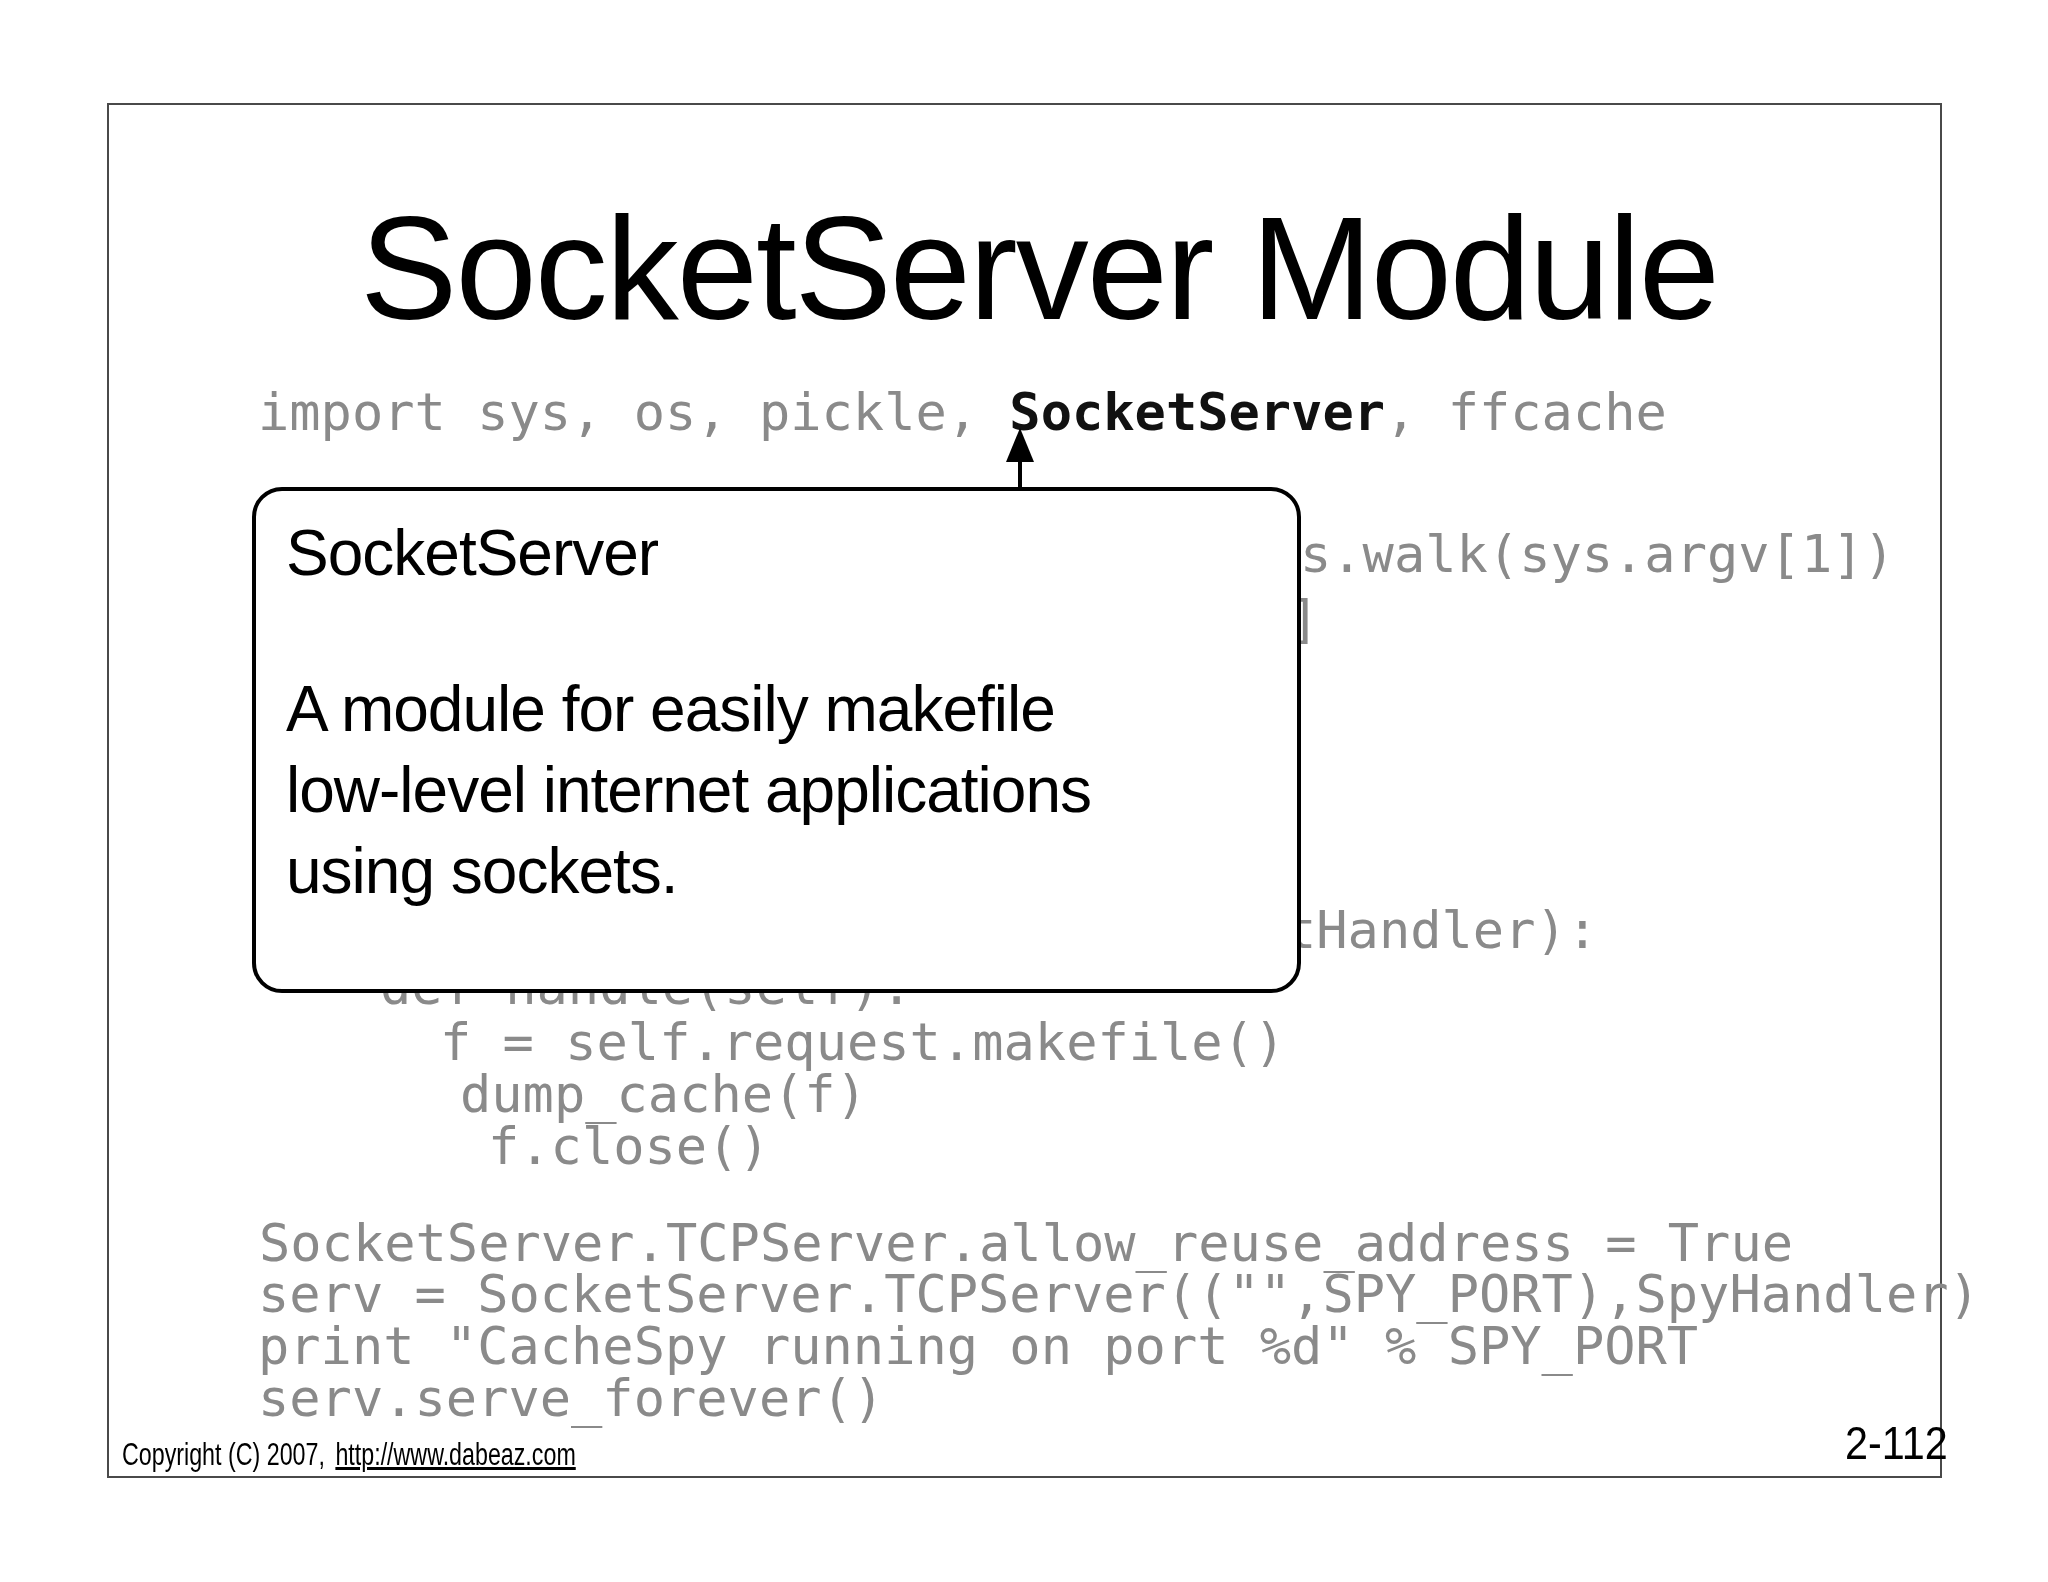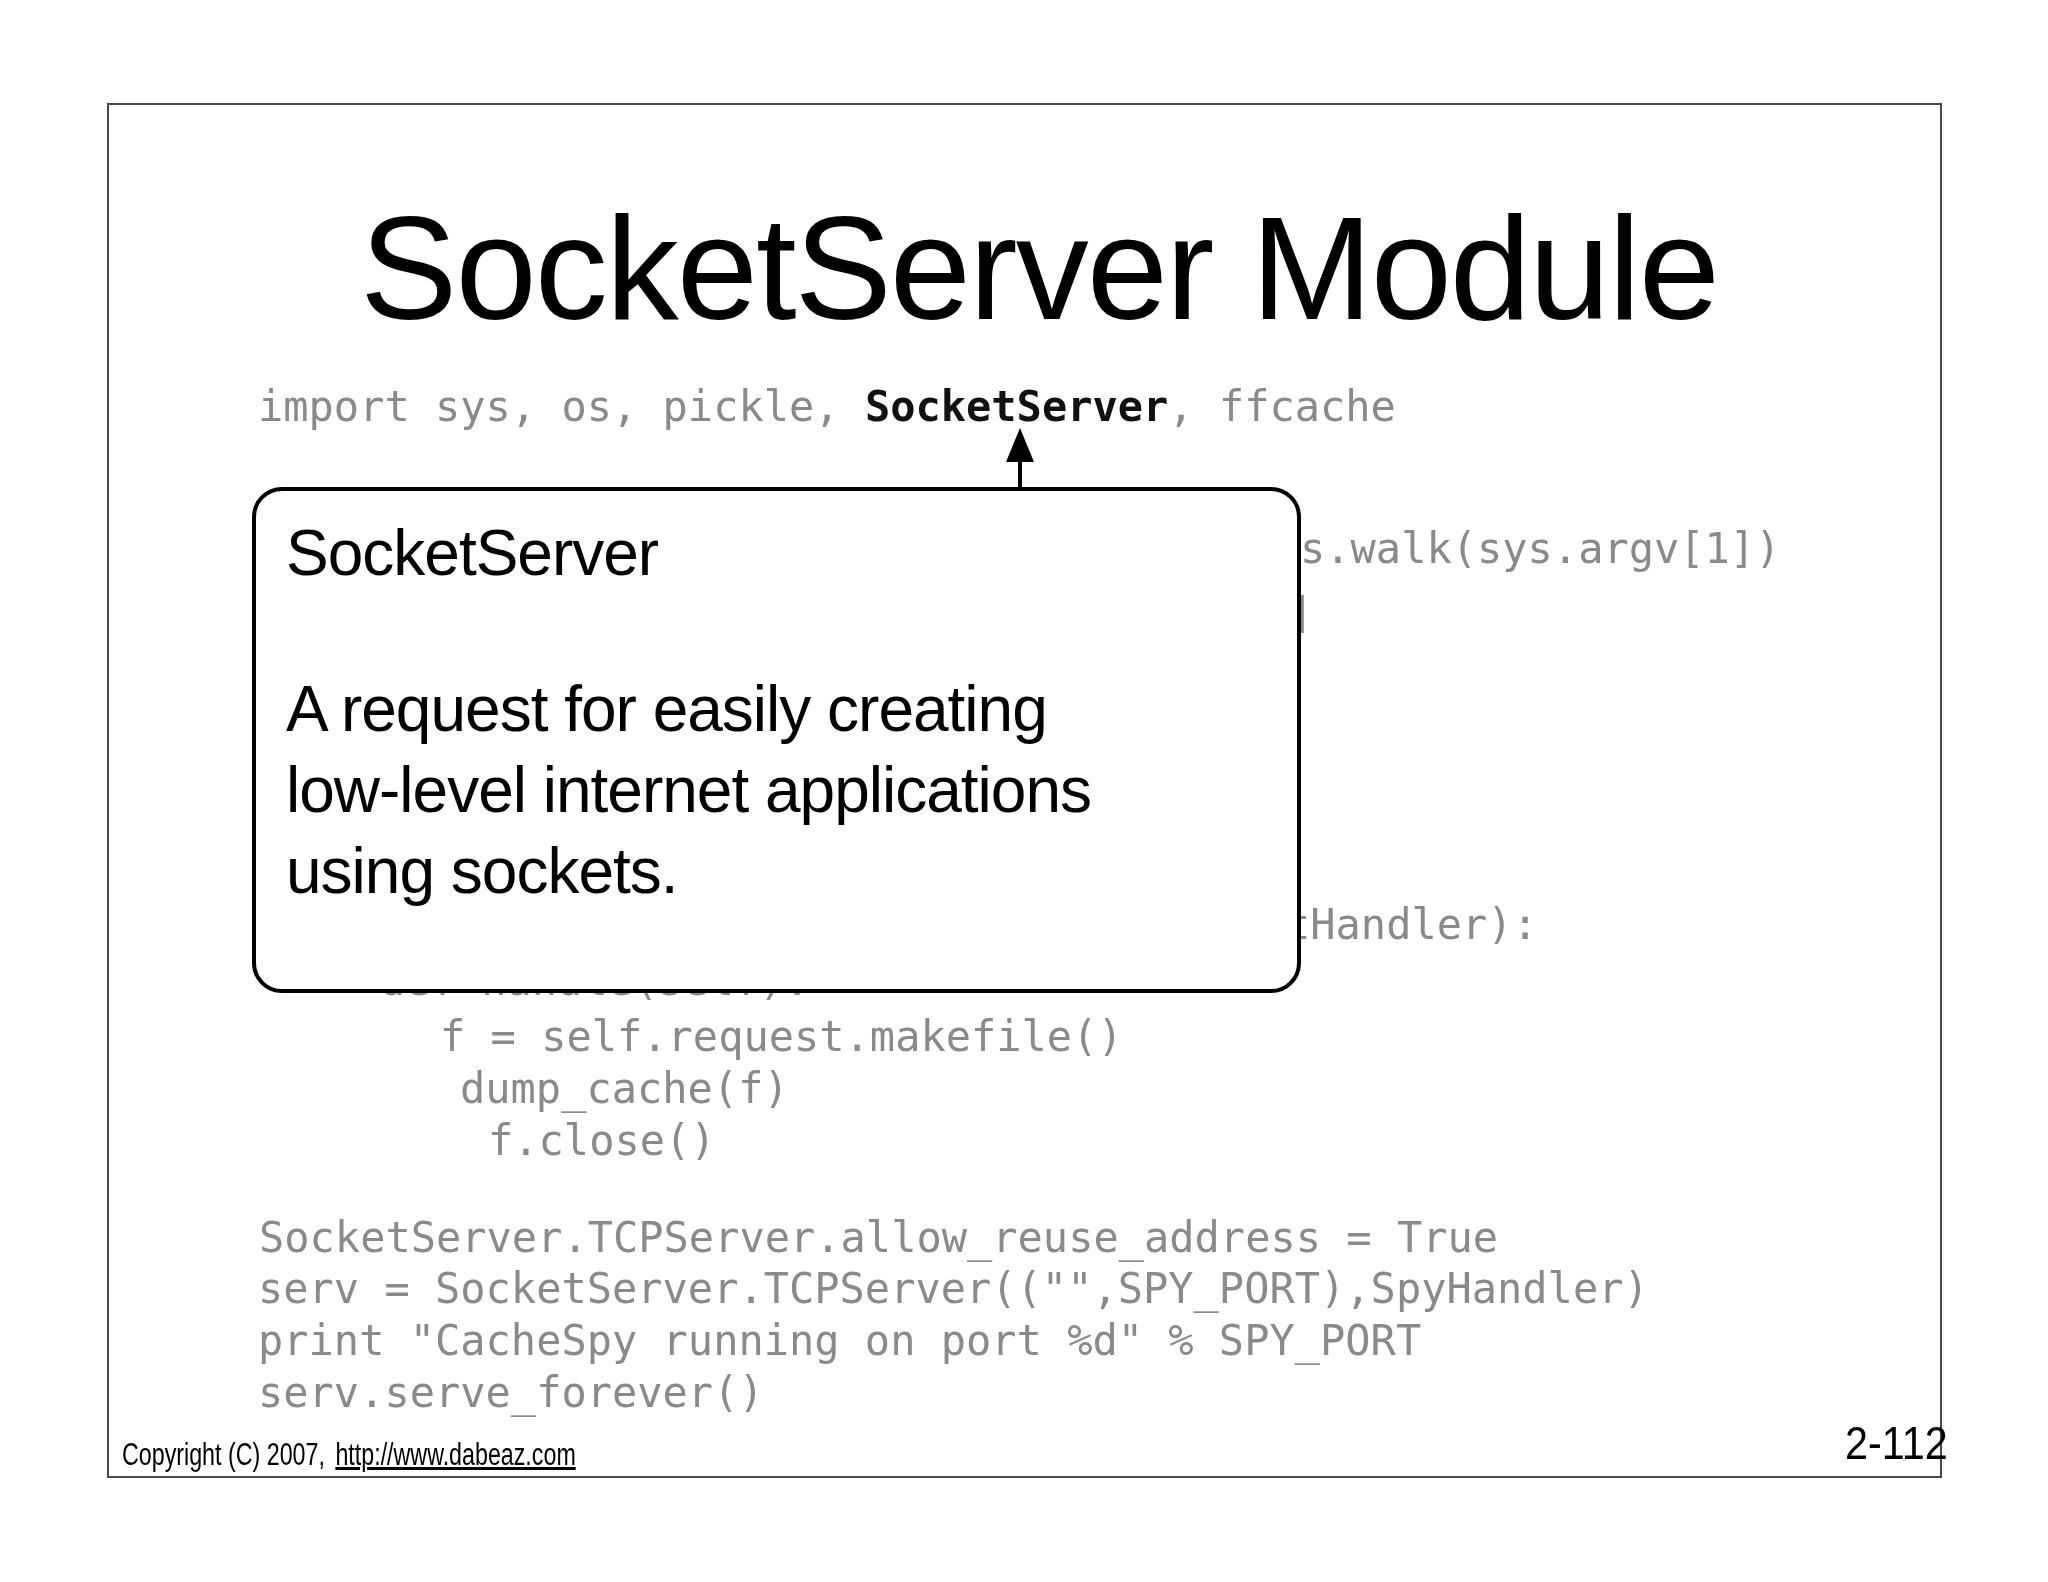--- a/index.html
+++ b/index.html
@@ -37,21 +37,21 @@
     line-height: 1;
     letter-spacing: -2px;
     color: #000000;
     white-space: nowrap;
     z-index: 1;
     padding-left: 15px;
   }
   .code {
     position: absolute;
     font-family: "DejaVu Sans Mono", "Liberation Mono", monospace;
-    font-size: 42px;
+    font-size: 52px;
     line-height: 1;
     color: #8a8a8a;
     white-space: pre;
   }
   .code .hl {
     color: #111111;
     font-weight: bold;
   }
   .frag { z-index: 1; }
   .fore { z-index: 3; }
@@ -154,21 +154,21 @@
 <div class="code frag" style="left:380px; top:960px;">def handle(self):</div>
 
 <div class="arrow">
   <div class="arrow-head"></div>
   <div class="arrow-stem"></div>
 </div>
 
 <div class="callout-box">
   <div class="callout-heading">SocketServer</div>
   <div class="callout-body">
-    <div>A request for easily creating</div>
+    <div>A module for easily makefile</div>
     <div>low-level internet applications</div>
     <div>using sockets.</div>
   </div>
 </div>
 
 <div class="code" style="left:440px; top:1016px;">f = self.request.makefile()</div>
 <div class="code" style="left:460px; top:1068px;">dump_cache(f)</div>
 <div class="code" style="left:460px; top:1120px;margin-left:28px;">f.close()</div>
 
 <div class="code" style="left:259px; top:1217px;">SocketServer.TCPServer.allow_reuse_address = True</div>

